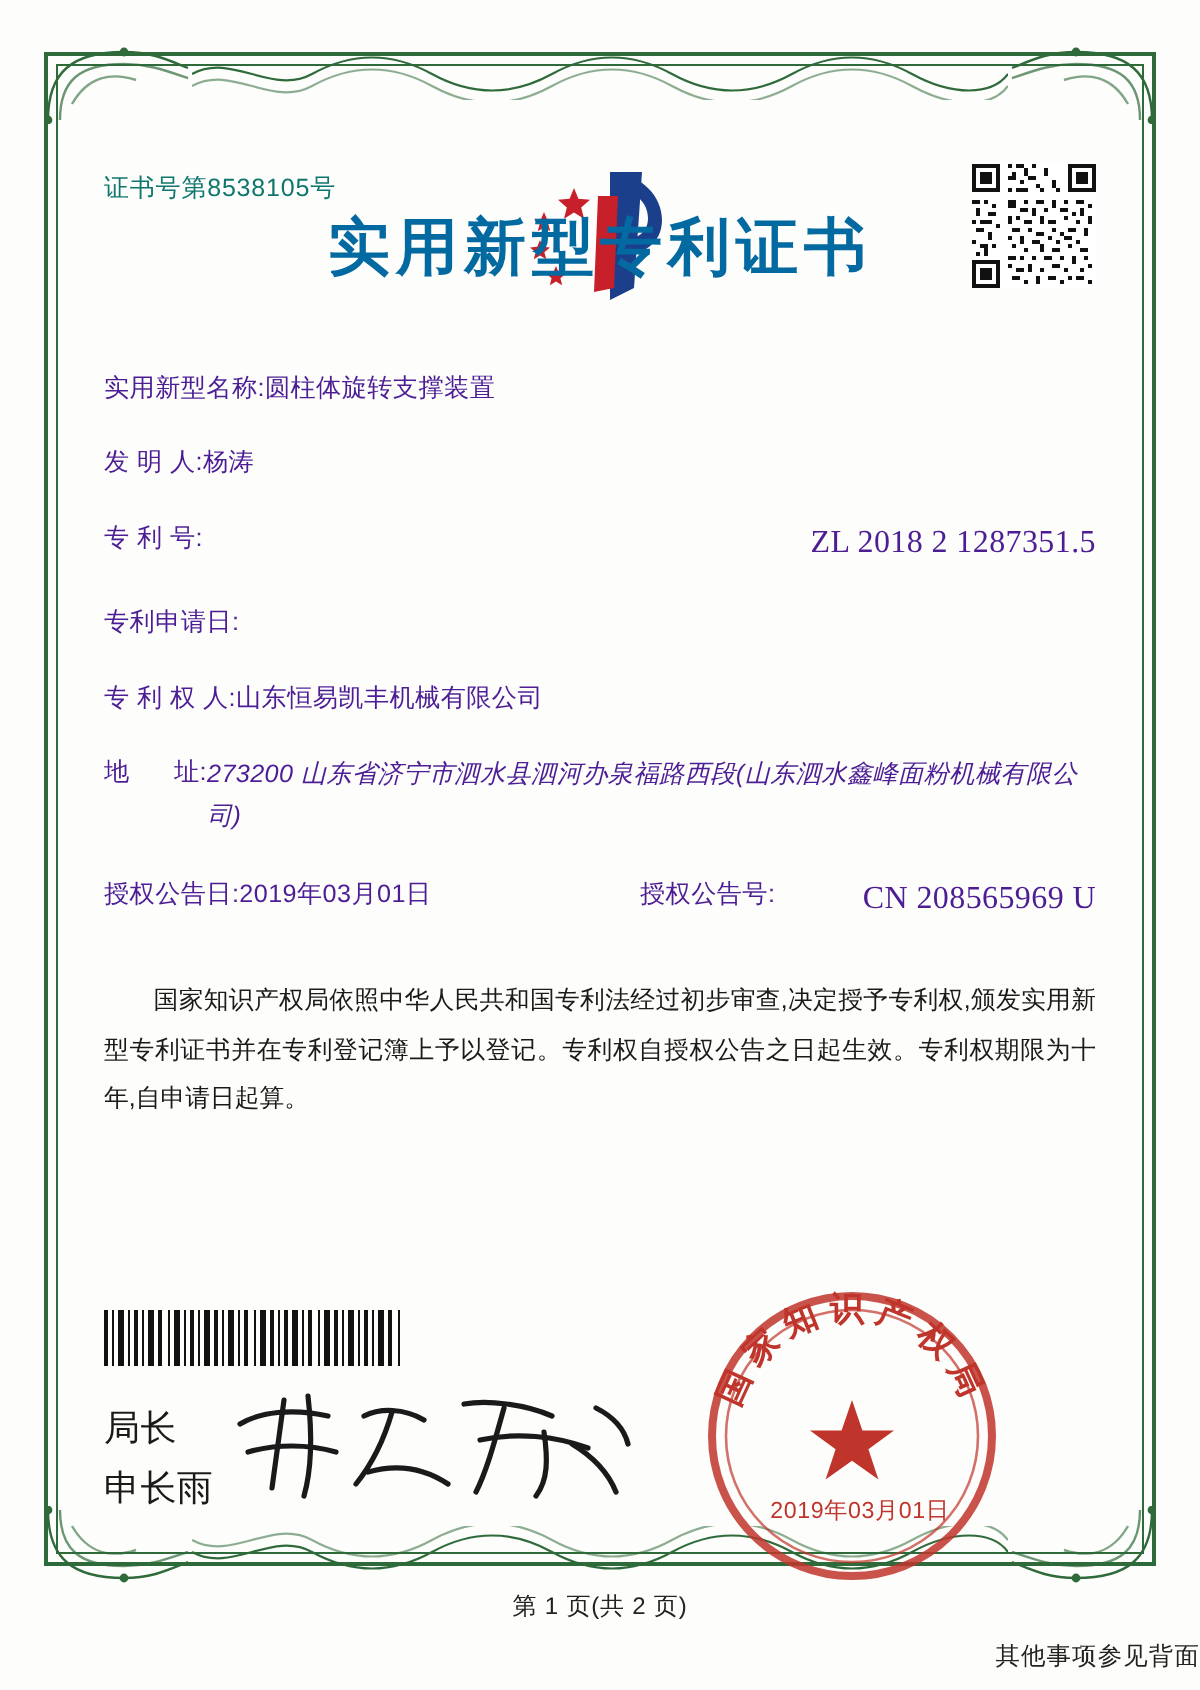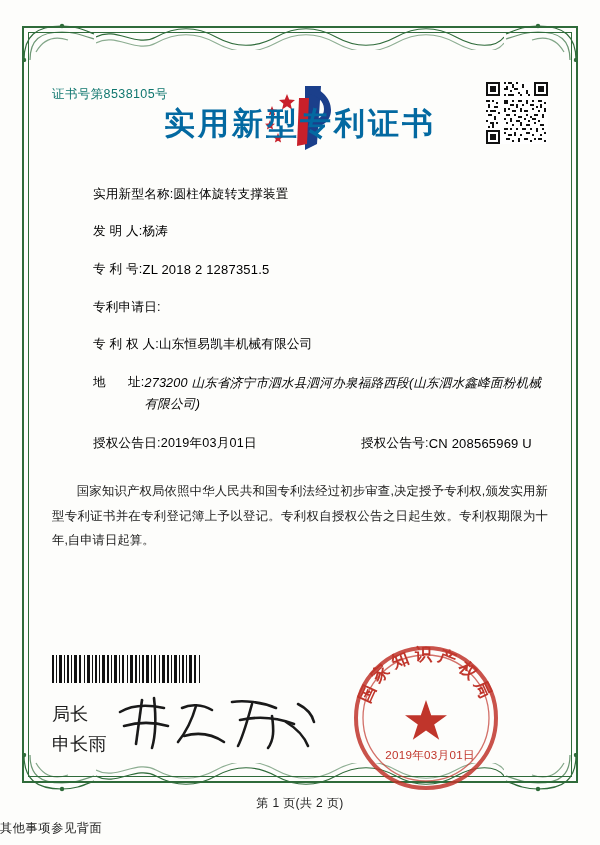--- a/index.html
+++ b/index.html
@@ -101,23 +101,22 @@
     font-family: "Liberation Serif", serif;
     font-weight: bold;
     font-size: 31px;
     letter-spacing: 3px;
     color: #0369a1;
   }
 
   .fields {
     margin-top: 40px;
     font-size: 12.6px;
-    color: #000000;
+    color: #4c1d95;
     line-height: 1.5;
-    margin-left: 41px;
   }
   .row {
     display: flex;
     align-items: flex-start;
     margin-bottom: 18.5px;
   }
   .row .lab {
     flex: 0 0 auto;
     white-space: pre;
     letter-spacing: .2px;
@@ -127,21 +126,21 @@
     letter-spacing: .2px;
   }
   .row.addr .val { line-height: 1.7; font-style: italic; }
   .row.two {
     display: flex;
     gap: 0;
   }
   .half-a { flex: 0 0 268px; display: flex; }
   .half-b { flex: 1 1 auto; display: flex; }
 
-  .mono { font-family: Liberation Sans, sans-serif; letter-spacing: .1px; font-size: 13px; }
+  .mono { font-family: Liberation Serif, serif; letter-spacing: .1px; font-size: 16px; text-align: right; }
 
   .para {
     margin-top: 26px;
     font-size: 12.4px;
     line-height: 1.95;
     text-align: justify;
     text-indent: 2em;
     color: #1a1a1a;
   }
   .para.second { margin-top: 8px; }
@@ -197,21 +196,21 @@
     top: 795px;
     text-align: center;
     font-size: 12px;
     color: #222;
     letter-spacing: .4px;
   }
   .footer-note {
     position: absolute;
     left: 0; right: 0;
     top: 820px;
-    text-align: left;
+    text-align: right;
     font-size: 12.2px;
     color: #222;
     letter-spacing: .6px;
   }
 </style>
 </head>
 <body>
 
 <div class="page">
 

